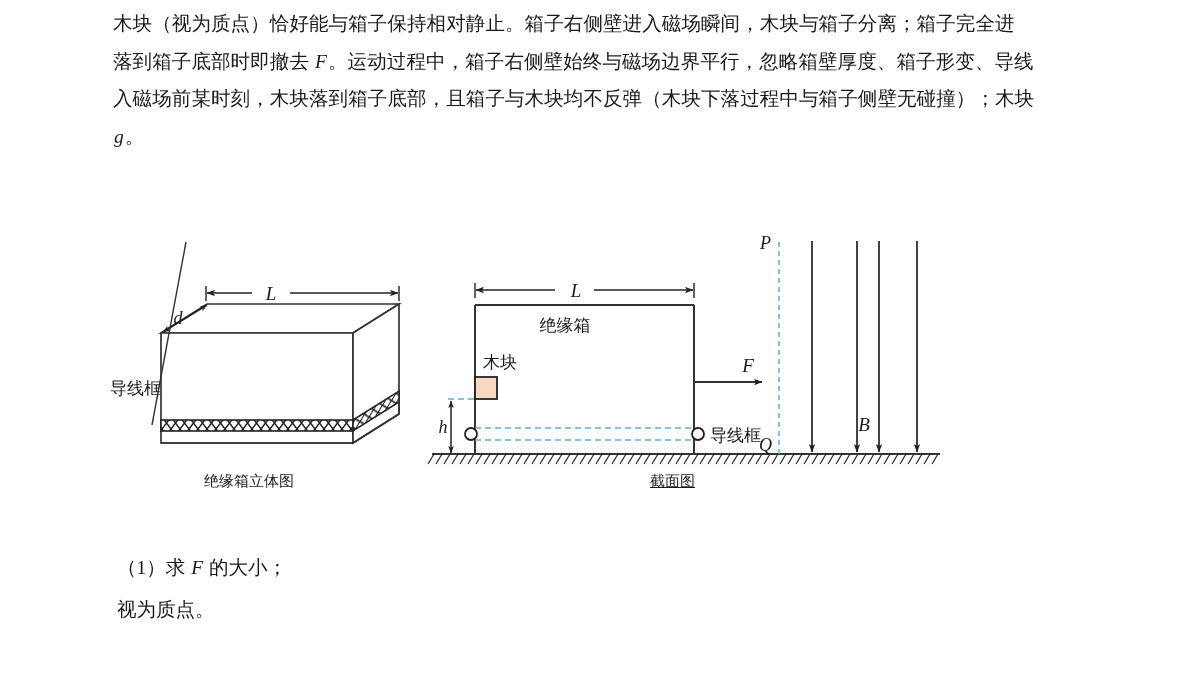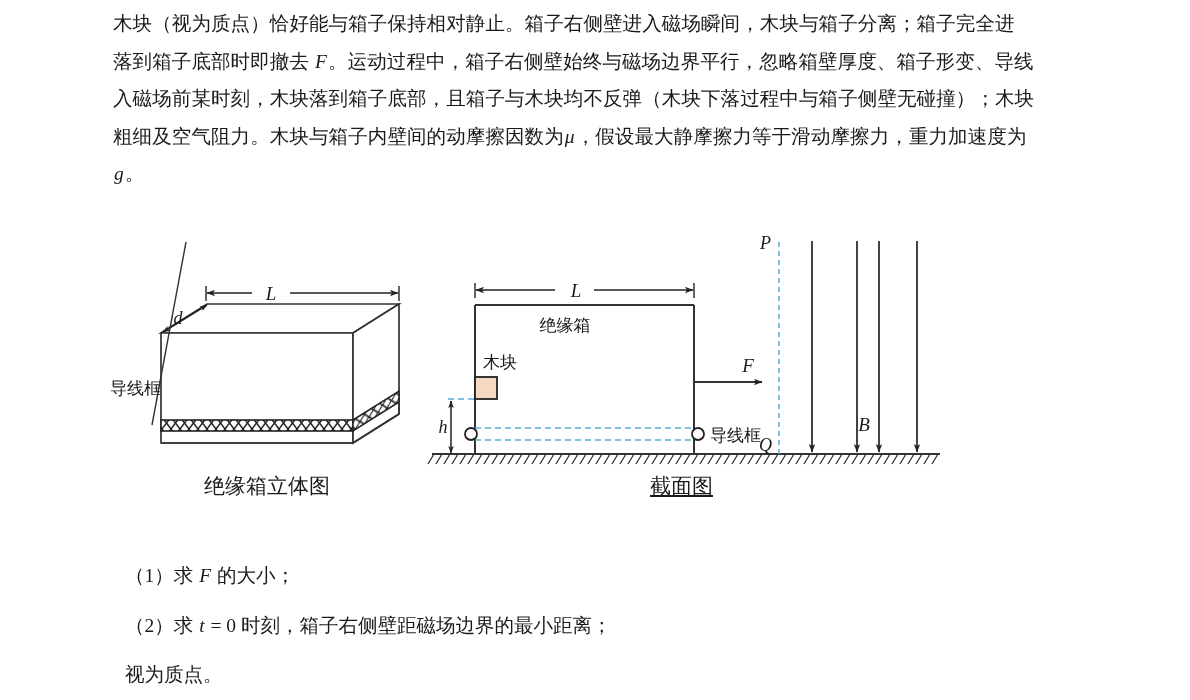--- a/index.html
+++ b/index.html
@@ -52,52 +52,51 @@
   .questions {
     position: absolute;
     left: 113px;
     top: 545px;
     width: 964px;
     font-size: 19.5px;
     line-height: 37.5px;
     text-align: justify;
     text-justify: inter-ideograph;
   }
-  .questions p { margin: 12px; padding: 0; }
+  .questions p { margin: 4px; padding: 0; }
 
   
   #figure {
     position: absolute;
     left: 0;
     top: 225px;
     width: 1190px;
     height: 285px;
   }
   #figure svg { display: block; }
 
   .fig-caption {
     position: absolute;
-    font-size: 21px;
+    font-size: 15px;
     font-family: "Liberation Serif", "DejaVu Serif", serif;
     color: #1a1a1a;
     white-space: nowrap;
   }
   #cap-3d  { left: 204px; top: 247px; }
   #cap-sec { left: 650px; top: 247px; text-decoration: underline; }
 </style>
 </head>
 <body>
 
 <div id="page">
 
   <div class="prose">
     <p class="lead">木块（视为质点）恰好能与箱子保持相对静止。箱子右侧壁进入磁场瞬间，木块与箱子分离；箱子完全进</p>
     <p>落到箱子底部时即撤去&nbsp;<span class="mi">F</span>。运动过程中，箱子右侧壁始终与磁场边界平行，忽略箱壁厚度、箱子形变、导线</p>
     <p>入磁场前某时刻，木块落到箱子底部，且箱子与木块均不反弹（木块下落过程中与箱子侧壁无碰撞）；木块</p>
-    <p>粗细及空气阻力。木块与箱子内壁间的动摩擦因数为<span class="mi">μ</span>，假设最大静摩擦力等于滑动摩擦力，重力加速度为</p>
     <p><span class="mi">g</span>。</p>
   </div>
 
   <div id="figure">
 
     <svg width="1190" height="285" viewBox="0 0 1190 285" xmlns="http://www.w3.org/2000/svg">
       <defs>
         <marker id="arrHead" markerWidth="9" markerHeight="9" refX="8" refY="3.2" orient="auto" markerUnits="userSpaceOnUse">
           <path d="M0,0 L8.5,3.2 L0,6.4 L2,3.2 Z" fill="#222"></path>
         </marker>
@@ -226,17 +225,16 @@
         </g>
       </g>
     </svg>
 
     <div class="fig-caption" id="cap-3d">绝缘箱立体图</div>
     <div class="fig-caption" id="cap-sec">截面图</div>
   </div>
 
   <div class="questions">
     <p>（1）求&nbsp;<span class="mi">F</span>&nbsp;的大小；</p>
-    <p>（2）求&nbsp;<span class="mi">t</span>&nbsp;=&nbsp;0&nbsp;时刻，箱子右侧壁距磁场边界的最小距离；</p>
     <p>视为质点。</p>
   </div>
 
 </div>
 
 </body></html>

